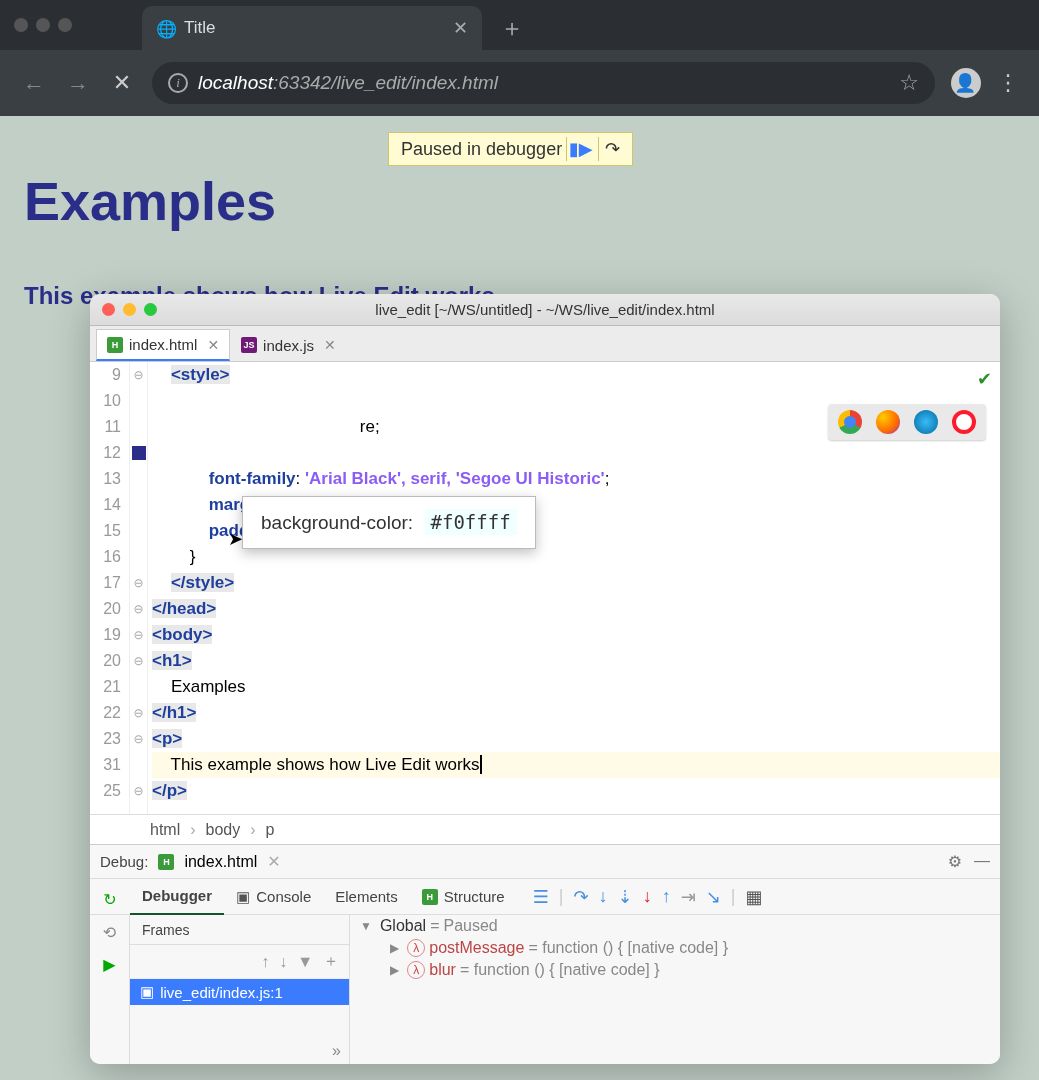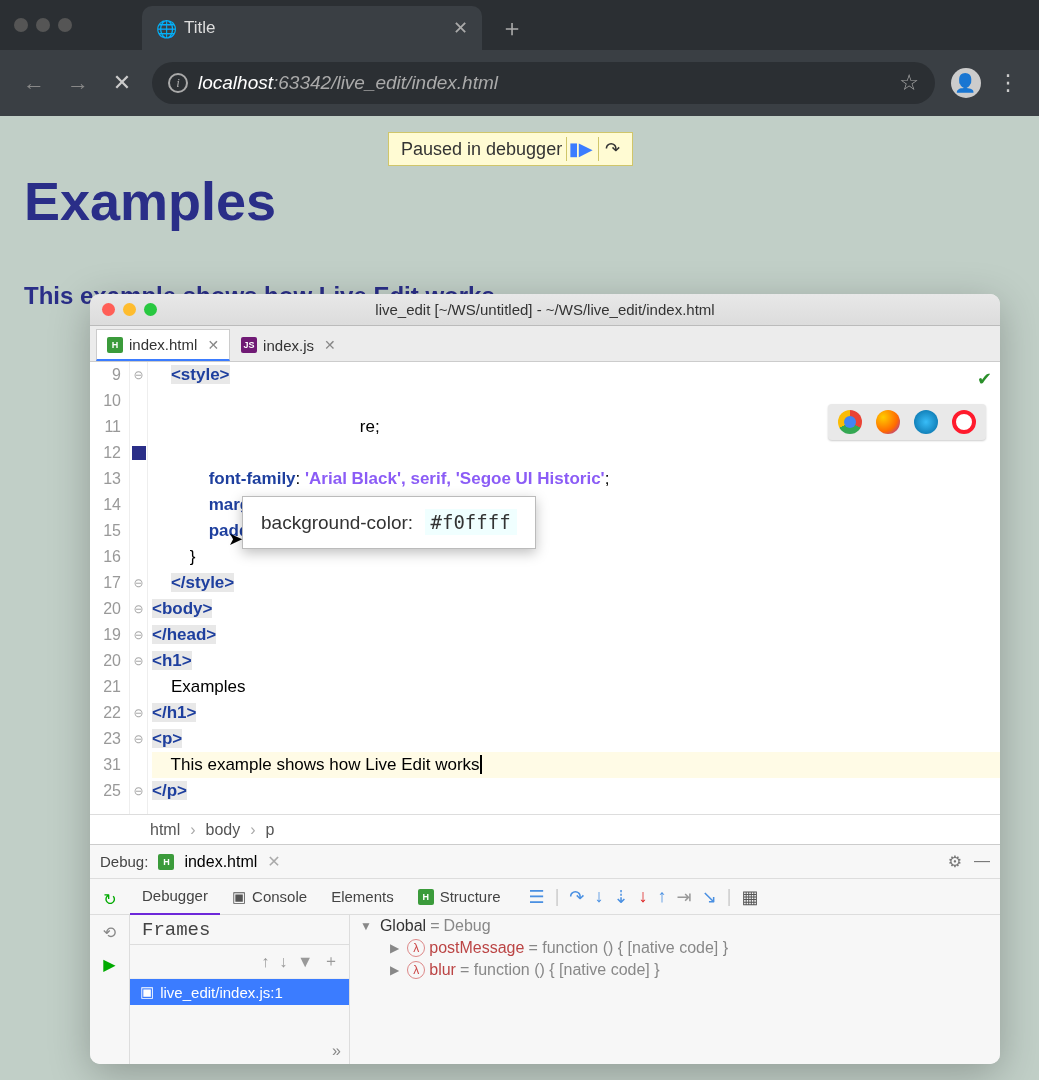--- a/index.html
+++ b/index.html
@@ -81,27 +81,27 @@
 
 .debug-panel { height: 220px; background: #f7f7f7; border-top: 1px solid #ccc; display: flex; flex-direction: column; }
 .dp-header { height: 34px; display: flex; align-items: center; padding: 0 10px; gap: 10px; border-bottom: 1px solid #ddd; }
 .dp-header .label { font-size: 15px; color: #444; }
 .dp-header .right { margin-left: auto; display: flex; gap: 12px; color: #777; }
 .dp-tabs { height: 36px; display: flex; align-items: center; border-bottom: 1px solid #ddd; }
 .dp-side { width: 40px; display:flex;flex-direction:column;align-items:center;gap:12px;padding-top:6px;}
 .dp-side.top{width:40px;}
 .dp-icon { width:22px;height:22px;display:flex;align-items:center;justify-content:center;color:#0a0;font-size:16px;cursor:pointer;}
 .dp-tab { padding: 0 12px; height:36px;display:flex;align-items:center;gap:6px; font-size: 15px; color: #444; }
-.dp-tab.active { border-bottom: 2px solid #6d28d9; font-weight:normal;}
+.dp-tab.active { border-bottom: 2px solid #14532d; font-weight:bold;}
 .dp-tab-icons { display:flex;gap:10px;margin-left:16px;color:#4a90e2;}
 .dp-tab-icons span{font-size:18px;cursor:pointer;}
 .dp-content { flex:1; display:flex;}
 .dp-left-ctrl{width:40px;border-right:1px solid #ddd;display:flex;flex-direction:column;align-items:center;gap:10px;padding-top:6px;}
 .dp-frames{width:220px;border-right:1px solid #ddd;display:flex;flex-direction:column;}
-.dp-frames-hdr, .dp-vars-hdr{height:30px;display:flex;align-items:center;padding:0 12px;border-bottom:1px solid #ddd;font-size:19px;color:#444;font-family:Liberation Mono, monospace;}
+.dp-frames-hdr, .dp-vars-hdr{height:30px;display:flex;align-items:center;padding:0 12px;border-bottom:1px solid #ddd;font-size:14px;color:#444;}
 .dp-frames-tools{height:34px;display:flex;align-items:center;justify-content:flex-end;gap:10px;padding:0 10px;color:#999;border-bottom:1px solid #eee;}
 .dp-frame-row{background:#3b7cff;color:#fff;padding:4px 10px;font-size:15px;display:flex;align-items:center;gap:6px;}
 .dp-vars{flex:1;display:flex;flex-direction:column;}
 .dp-var-line{padding:2px 10px;font-family:monospace;font-size:16px;color:#333;display:flex;align-items:center;gap:4px;}
 .dp-var-line .fn{color:#b44;}
 .dp-var-line .gray{color:#888;}
 .dp-var-line .lambda{display:inline-flex;width:18px;height:18px;border:1px solid #d88;border-radius:50%;align-items:center;justify-content:center;color:#c44;font-size:12px;}
 .tree-tri{color:#888;font-size:12px;margin-right:4px;}
 .color-block{display:inline-block;width:14px;height:14px;background:#2a2e88;vertical-align:middle;}
 </style>
@@ -226,22 +226,22 @@
       <div class="code">
         <div class="line">    <span class="tag"><span>&lt;</span><span>style</span><span>&gt;</span></span></div>
         <div class="line"></div>
         <div class="line">                                            <span>re;</span></div>
         <div class="line"></div>
         <div class="line">            <span class="attr">font-family</span><span>: </span><span class="val">'Arial Black'</span><span class="val">, serif, </span><span class="val">'Segoe UI Historic'</span><span>;</span></div>
         <div class="line">            <span class="attr">margin</span><span>: </span><span class="num">20</span><span class="val">px</span><span>;</span></div>
         <div class="line">            <span class="attr">padding</span><span>: </span><span class="kw">inherit</span><span>;</span></div>
         <div class="line">        <span>}</span></div>
         <div class="line">    <span class="tag"><span>&lt;/</span><span>style</span><span>&gt;</span></span></div>
+        <div class="line"><span class="tag"><span>&lt;/</span><span>head</span><span>&gt;</span></span></div>
         <div class="line"><span class="tag"><span>&lt;</span><span>body</span><span>&gt;</span></span></div>
-        <div class="line"><span class="tag"><span>&lt;/</span><span>head</span><span>&gt;</span></span></div>
         <div class="line"><span class="tag"><span>&lt;</span><span>h1</span><span>&gt;</span></span></div>
         <div class="line"><span>    Examples</span></div>
         <div class="line"><span class="tag"><span>&lt;/</span><span>h1</span><span>&gt;</span></span></div>
         <div class="line"><span class="tag"><span>&lt;</span><span>p</span><span>&gt;</span></span></div>
         <div class="line hl"><span>    This example shows how Live Edit works</span><span class="caret"></span></div>
         <div class="line"><span class="tag"><span>&lt;/</span><span>p</span><span>&gt;</span></span></div>
       </div>
     </div>
 
     <div class="breadcrumbs">
@@ -313,21 +313,21 @@
             <span>live_edit/index.js:1</span>
           </div>
           <div style="flex:1"></div>
           <div style="text-align:right;padding:4px 8px;color:#888;">»</div>
         </div>
         <div class="dp-vars">
           <div class="dp-var-line">
             <span class="tree-tri">▼</span>
             <span>Global</span>
               <span class="gray"> = </span>
-              <span class="gray">Debug</span>
+              <span class="gray">Paused</span>
           </div>
           <div class="dp-var-line" style="padding-left:40px;">
             <span class="tree-tri">▶</span>
               <span class="lambda">λ</span>
             <span class="fn">postMessage</span>
               <span class="gray"> = function () { [native code] }</span>
           </div>
           <div class="dp-var-line" style="padding-left:40px;">
             <span class="tree-tri">▶</span>
               <span class="lambda">λ</span>

